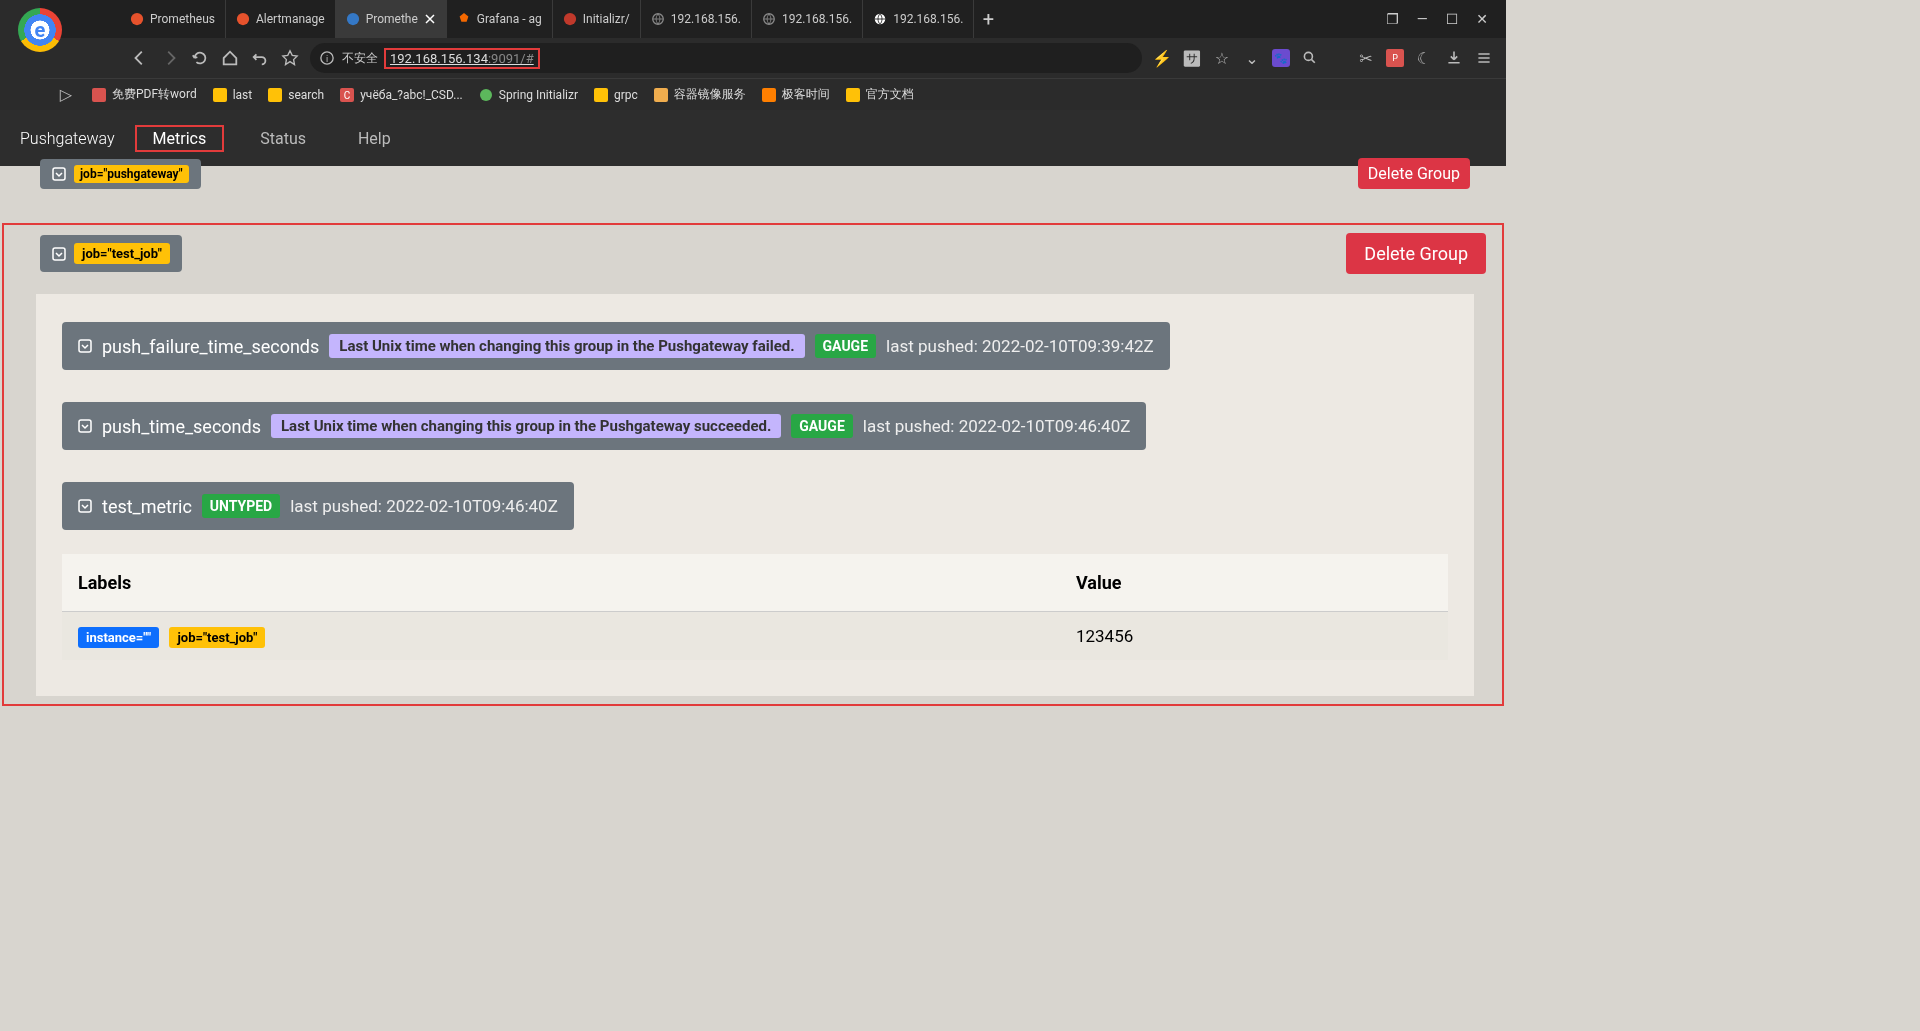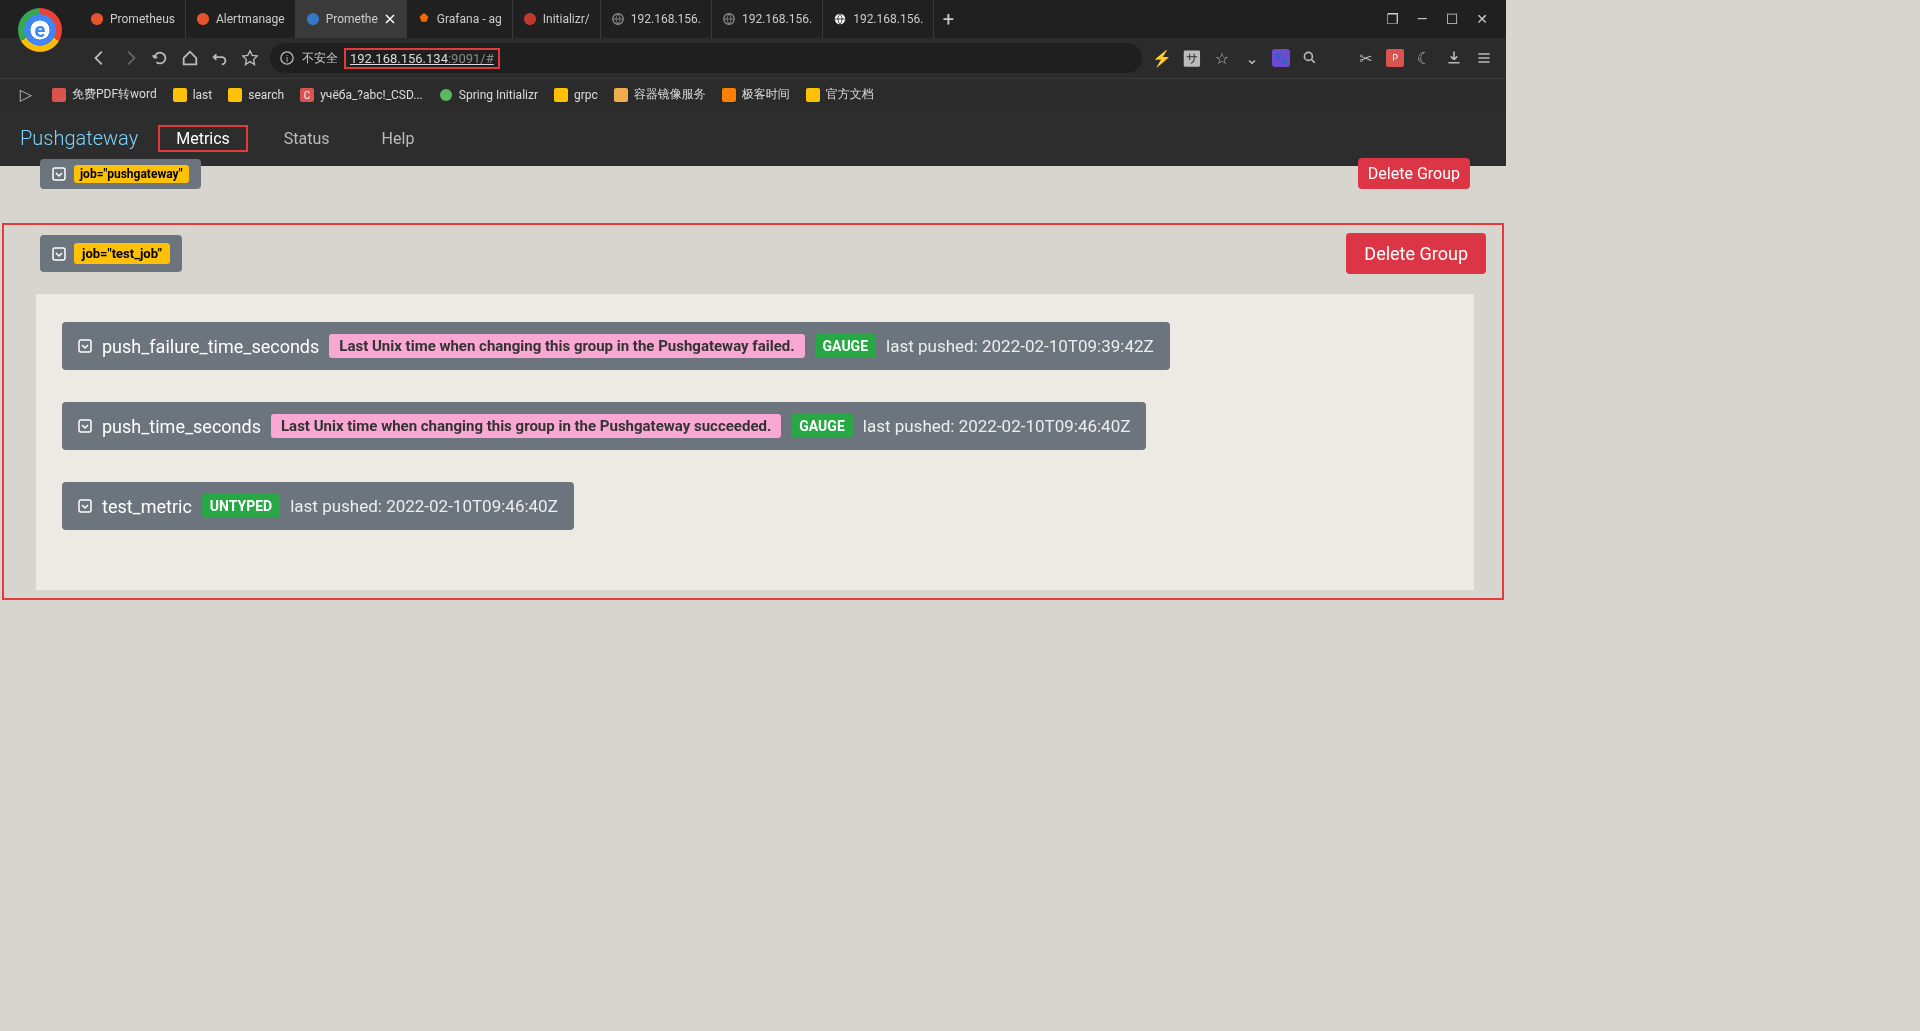--- a/index.html
+++ b/index.html
@@ -1,19 +1,19 @@
 <!DOCTYPE html>
 <html><head>
 <meta charset="utf-8">
 <style>
 * { margin: 0; padding: 0; box-sizing: border-box; font-family: -apple-system, BlinkMacSystemFont, "Segoe UI", Roboto, sans-serif; }
 body { background: #d8d5cf; width: 1506px; height: 808px; overflow: hidden; }
 
 
-.browser-chrome { background: #2b2b2b; }
+.browser-chrome { background: #2b2b2b; padding-left: 40px; }
 .tab-strip { display: flex; align-items: center; height: 38px; background: #202020; padding-left: 80px; }
 .browser-logo { position: absolute; left: 18px; top: 8px; width: 44px; height: 44px; border-radius: 50%; background: radial-gradient(circle at 50% 50%, #fff 30%, #4285f4 31% 50%, transparent 51%), conic-gradient(#ea4335 0 120deg, #fbbc05 120deg 240deg, #34a853 240deg 360deg); display:flex; align-items:center; justify-content:center; }
 .browser-logo::after{content:"e"; color:#4285f4; font-weight:bold; font-size:20px; position:absolute;}
 .tab { display: flex; align-items: center; gap: 6px; padding: 0 10px; height: 38px; color: #ccc; font-size: 12px; max-width: 140px; border-right: 1px solid #3a3a3a; cursor: pointer; white-space: nowrap; overflow: hidden; }
 .tab.active { background: #3a3a3a; }
 .tab .favicon { width: 14px; height: 14px; flex-shrink: 0; }
 .tab .title { overflow: hidden; text-overflow: ellipsis; }
 .tab .close { width: 12px; height: 12px; flex-shrink: 0; color: #fff; }
 .new-tab { width: 28px; height: 28px; display: flex; align-items: center; justify-content: center; color: #ccc; font-size: 20px; cursor: pointer; }
 .win-controls { margin-left: auto; display: flex; gap: 18px; padding: 0 18px; color: #ccc; }
@@ -32,41 +32,41 @@
 .bm { display: flex; align-items: center; gap: 6px; color: #ddd; font-size: 12px; cursor: pointer; white-space: nowrap; }
 .bm .ficon { width: 14px; height: 14px; }
 
 
 .page-wrap { position: relative; height: calc(808px - 110px); overflow-y: scroll; }
 .page-wrap::-webkit-scrollbar { width: 16px; }
 .page-wrap::-webkit-scrollbar-track { background: #2b2b2b; }
 .page-wrap::-webkit-scrollbar-thumb { background: #6a6a6a; }
 
 .pg-nav { background: #2d2d2d; height: 56px; display: flex; align-items: center; padding: 0 20px; gap: 20px; color: #ccc; }
-.pg-brand { color: #7dd3fc; font-size: 20px; font-weight: 300; }
+.pg-brand { color: #ffffff; font-size: 16px; font-weight: 300; }
 .pg-link { color: #bbb; font-size: 16px; cursor: pointer; padding: 2px 16px; }
 .pg-link.active { color: #fff; border: 2px solid #e23b3b; }
 
 .group-card-partial { background: #6c757d; margin: 0 20px 0 40px; display: inline-flex; align-items: center; gap: 8px; padding: 6px 12px; border-radius: 4px; }
 .group-card-partial .tag { background: #ffc107; color: #000; font-size: 12px; font-weight: bold; padding: 2px 6px; border-radius: 3px; }
 .partial-delete { float: right; margin-right: 36px; background: #dc3545; color: #fff; padding: 6px 10px; border-radius: 4px; font-size: 16px; }
 
 .hl-box { border: 2px solid #e23b3b; margin: 34px 2px 0 2px; padding: 8px 12px 8px 12px; }
 
 .group-row { display: flex; align-items: center; justify-content: space-between; margin: 0 4px 20px 24px; }
 .group-btn { background: #6c757d; border-radius: 4px; display: inline-flex; align-items: center; gap: 8px; padding: 8px 12px; cursor: pointer; }
 .exp-icon { width: 14px; height: 14px; color: #fff; }
 .job-tag { background: #ffc107; color: #000; font-size: 13px; font-weight: bold; padding: 3px 8px; border-radius: 3px; }
 .delete-btn { background: #dc3545; color: #fff; padding: 10px 18px; border-radius: 4px; font-size: 18px; cursor: pointer; }
 
 .metrics-panel { background: #ede9e3; margin: 0 16px 0 20px; padding: 28px 26px 36px 26px; }
 .metric-row { background: #6c757d; border-radius: 4px; display: flex; align-items: center; gap: 10px; padding: 12px 16px; color: #fff; font-size: 18px; margin-bottom: 32px; }
 .metric-row:last-of-type { margin-bottom: 20px; }
 .metric-row .mname { color: #fff; }
-.help-pill { background: #f9a8d4; color: #333; font-size: 15px; font-weight: bold; padding: 3px 10px; border-radius: 3px; }
+.help-pill { background: #c4b5fd; color: #333; font-size: 15px; font-weight: bold; padding: 3px 10px; border-radius: 3px; }
 .type-badge { font-size: 14px; font-weight: bold; padding: 4px 8px; border-radius: 3px; }
 .type-badge.gauge { background: #28a745; color: #fff; }
 .type-badge.untyped { background: #28a745; color: #fff; }
 .pushed { color: #eee; font-size: 17px; text-align: right; }
 
 .metric-table { width: 100%; border-collapse: collapse; background: #f5f3ee; }
 .metric-table th { text-align: left; font-size: 18px; font-weight: bold; padding: 18px 16px; border-bottom: 1px solid #ccc; }
 .metric-table td { padding: 14px 16px; border-top: 1px solid #ccc; font-size: 17px; background: #eae7e0; }
 .lbl-badge { font-size: 13px; font-weight: bold; padding: 3px 8px; border-radius: 3px; margin-right: 6px; }
 .lbl-badge.blue { background: #0d6efd; color: #fff; }
@@ -351,17 +351,34 @@
       <div class="metric-row" style="width:fit-content; margin-bottom:24px;">
         <svg class="exp-icon" viewBox="0 0 14 14">
             <rect x="1" y="1" width="12" height="12" rx="2" fill="none" stroke="#fff" stroke-width="1.5"></rect>
             <path d="M4 6l3 3 3-3" fill="none" stroke="#fff" stroke-width="1.5"></path>
           </svg>
         <span class="mname">test_metric</span>
         <span class="type-badge untyped">UNTYPED</span>
         <span class="pushed">last pushed: 2022-02-10T09:46:40Z</span>
       </div>
 
+      <table class="metric-table">
+        <thead>
+          <tr>
+            <th>Labels</th>
+            <th style="width:28%;">Value</th>
+          </tr>
+        </thead>
+        <tbody>
+          <tr>
+            <td>
+              <span class="lbl-badge blue">instance=""</span>
+              <span class="lbl-badge yellow">job="test_job"</span>
+            </td>
+            <td>123456</td>
+          </tr>
+        </tbody>
+      </table>
 
     </div>
   </div>
 
 </div>
 
 </body></html>

